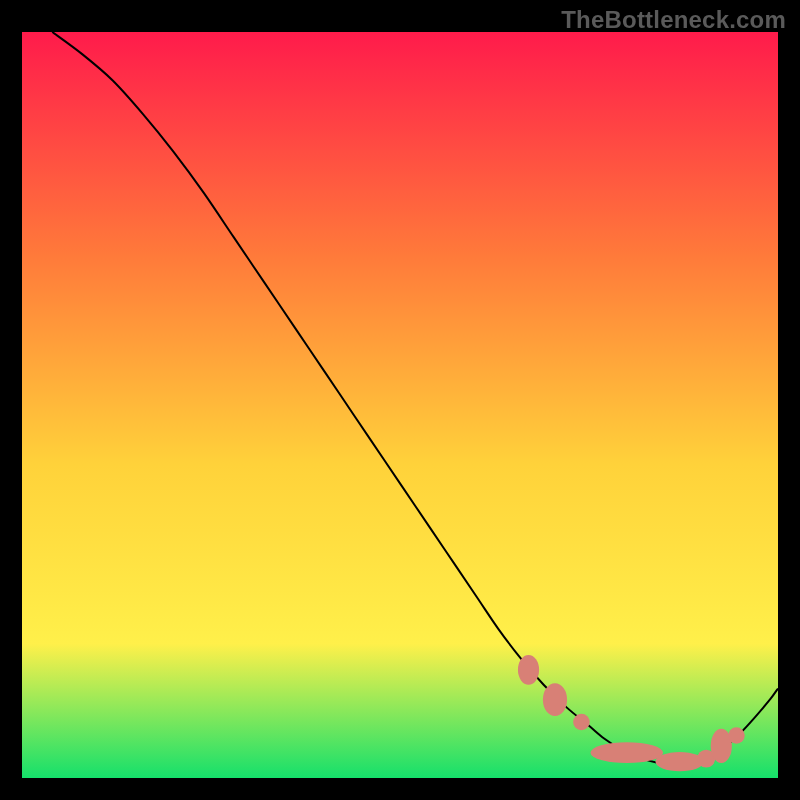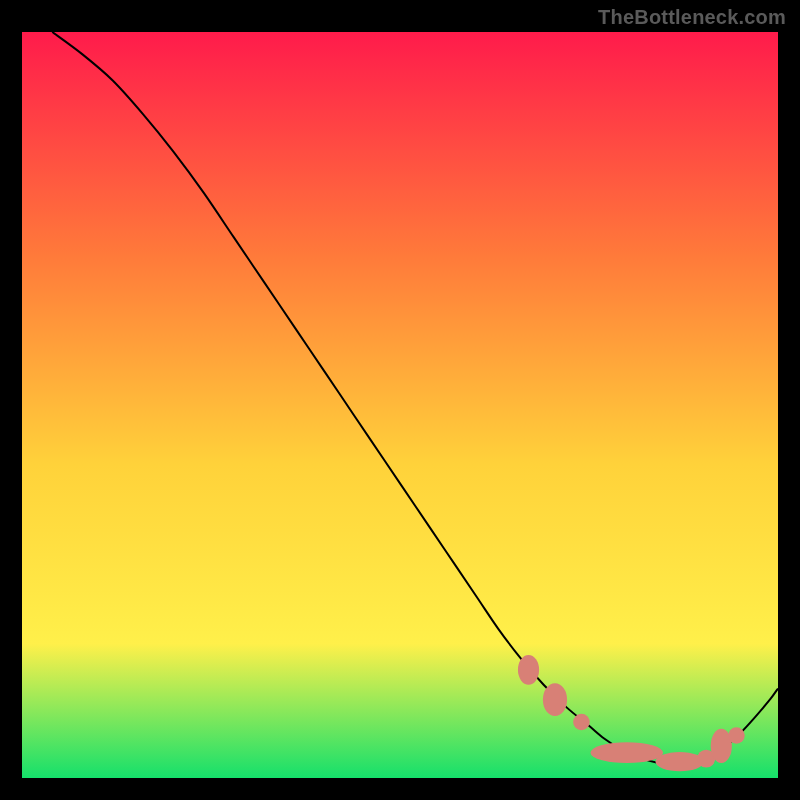--- a/index.html
+++ b/index.html
@@ -9,21 +9,21 @@
     width: 800px;
     height: 800px;
     background: #000;
   }
   .watermark {
     position: absolute;
     top: 6px;
     right: 14px;
     color: #5a5a5a;
     font-family: Arial, Helvetica, sans-serif;
-    font-size: 20px;
+    font-size: 24px;
     font-weight: 600;
     letter-spacing: 0.2px;
     z-index: 5;
   }
   .plot {
     position: absolute;
     left: 22px;
     top: 32px;
     width: 756px;   
     height: 746px;  

